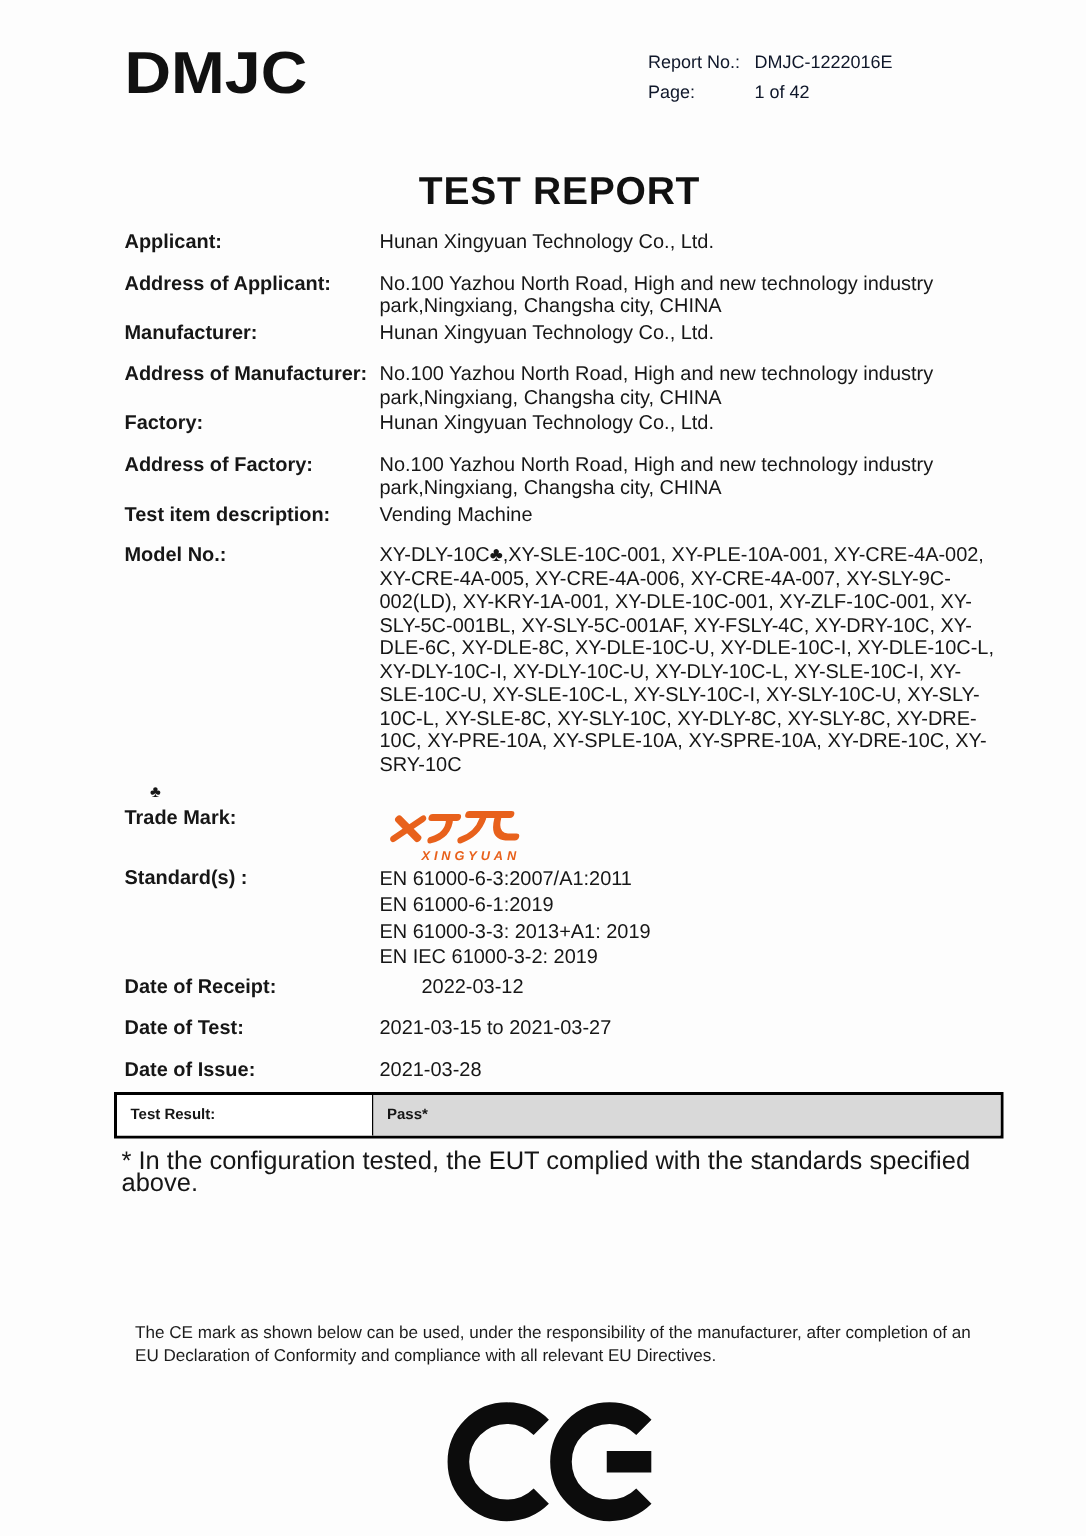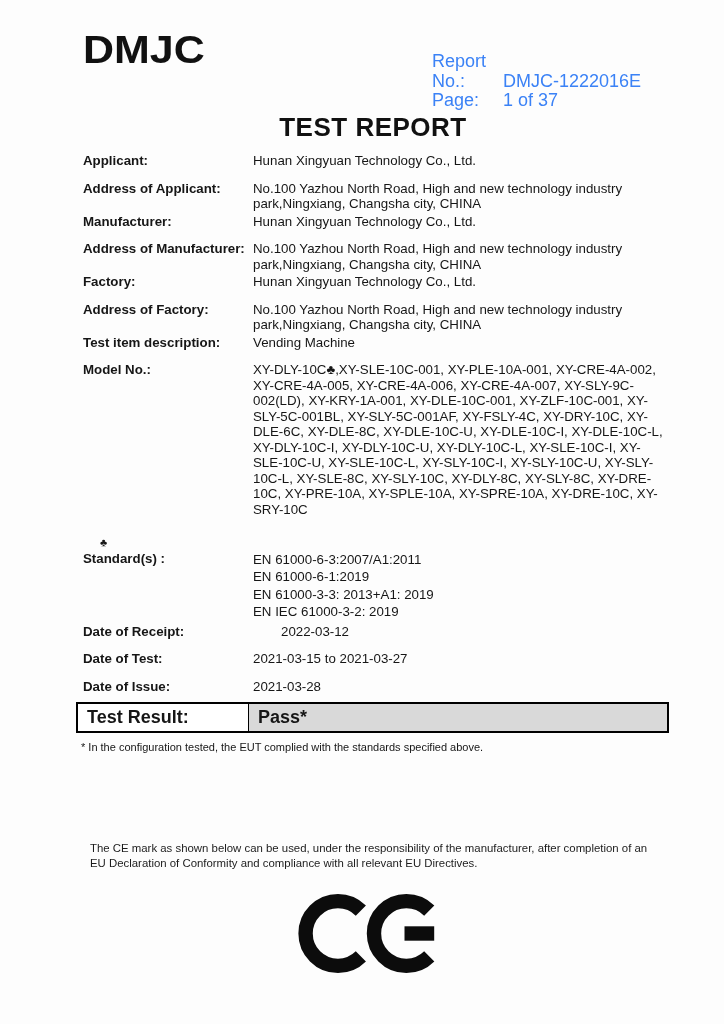--- a/index.html
+++ b/index.html
@@ -15,71 +15,71 @@
     color:var(--ink);
   }
   .page{position:relative;width:724px;height:1024px;overflow:hidden;}
 
   
   .hdr{position:absolute;top:28px;left:83px;right:55px;height:60px;}
   .logo{
     font-weight:bold;font-size:43px;line-height:46px;letter-spacing:0px;
     transform:scaleY(0.92);transform-origin:left top;color:#111;
   }
-  .report-info{position:absolute;left:349px;top:4px;font-size:18px;line-height:19.5px;color:#3b82f6;margin-top:20px;}
+  .report-info{position:absolute;left:349px;top:4px;font-size:12px;line-height:19.5px;color:#0f172a;}
   .ri-label{display:inline-block;width:71px;}
 
   
   .content{position:absolute;top:112px;left:83px;width:580px;}
   h1{margin:0;font-size:26px;line-height:31px;font-weight:bold;text-align:center;letter-spacing:0.5px;color:#111;}
 
   
   .rows{margin-top:10px;}
   .row{display:flex;font-size:13.3px;line-height:15.5px;margin-bottom:12px;}
   .row .label{width:170px;flex:none;font-weight:bold;padding-right:6px;box-sizing:border-box;}
   .row .value{flex:1;}
   .row.addr{margin-bottom:2px;}
-  .row.model{margin-bottom:18px;}
+  .row.model{margin-bottom:4px;}
   .row.note{margin-bottom:0;}
   .row.note .label{font-weight:bold;padding-left:17px;font-size:11px;}
   .row.block{margin-bottom:0;}
   .row.standards .value div{line-height:17.5px;}
   .row.issue{margin-bottom:8px;}
 
   
   .tm-box{height:40px;display:flex;align-items:flex-start;}
 
   
   .result-table{
     display:flex;width:593px;margin-left:-7px;margin-bottom:7px;
     border:2px solid #000;box-sizing:border-box;background:#fff;
   }
-  .result-table .cell{padding:6px 9px;font-weight:bold;font-size:18px;line-height:15px;box-sizing:border-box;}
+  .result-table .cell{padding:6px 9px;font-weight:bold;font-size:10px;line-height:15px;box-sizing:border-box;}
   .result-table .cell.l{width:171px;flex:none;border-right:1.6px solid #000;background:#fff;}
   .result-table .cell.r{flex:1;background:var(--result-fill);}
 
-  .footnote{font-size:11px;line-height:15px;margin-left:-2px;}
+  .footnote{font-size:17px;line-height:15px;margin-left:-2px;}
 
   
   .ce-note{margin-top:86px;padding-left:7px;width:568px;font-size:11.4px;line-height:15px;color:#1c1c1c;}
   .ce-wrap{margin-top:22px;text-align:center;}
 </style>
 </head>
 <body>
 
 <div class="page">
 
   <div class="hdr">
     <div class="logo">DMJC</div>
     <div class="report-info">
       <div>
         <span class="ri-label">Report No.:</span><span class="ri-value">DMJC-1222016E</span>
       </div>
       <div>
-        <span class="ri-label">Page:</span><span class="ri-value">1 of 37</span>
+        <span class="ri-label">Page:</span><span class="ri-value">1 of 42</span>
       </div>
     </div>
   </div>
 
   <div class="content">
     <h1>TEST REPORT</h1>
 
     <div class="rows">
 
       <div class="row">
@@ -119,20 +119,39 @@
 
       <div class="row model">
         <div class="label">Model No.:</div>
         <div class="value">XY-DLY-10C♣,XY-SLE-10C-001, XY-PLE-10A-001, XY-CRE-4A-002, XY-CRE-4A-005, XY-CRE-4A-006, XY-CRE-4A-007, XY-SLY-9C-002(LD), XY-KRY-1A-001, XY-DLE-10C-001, XY-ZLF-10C-001, XY-SLY-5C-001BL, XY-SLY-5C-001AF, XY-FSLY-4C, XY-DRY-10C, XY-DLE-6C, XY-DLE-8C, XY-DLE-10C-U, XY-DLE-10C-I, XY-DLE-10C-L, XY-DLY-10C-I, XY-DLY-10C-U, XY-DLY-10C-L, XY-SLE-10C-I, XY-SLE-10C-U, XY-SLE-10C-L, XY-SLY-10C-I, XY-SLY-10C-U, XY-SLY-10C-L, XY-SLE-8C,  XY-SLY-10C, XY-DLY-8C, XY-SLY-8C, XY-DRE-10C, XY-PRE-10A, XY-SPLE-10A, XY-SPRE-10A, XY-DRE-10C, XY-SRY-10C</div>
       </div>
 
       <div class="row note">
         <div class="label">♣</div>
       </div>
 
+      <div class="row block">
+        <div class="label">Trade Mark:</div>
+        <div class="value">
+          <div class="tm-box">
+            <svg width="104" height="40" viewBox="0 0 104 40">
+              <g fill="none" stroke="#E8611C" stroke-width="4.6" stroke-linecap="round" transform="skewX(-14) translate(9,0)">
+                <path d="M6,9 L22,22"></path>
+                <path d="M22,9 L6,22"></path>
+                <path d="M28,8 h17"></path>
+                <path d="M40,9 q2,11 -9,14"></path>
+                <path d="M52,6 h28"></path>
+                <path d="M62,9 q-1,10 -11,14"></path>
+                <path d="M72,9 q0,11 9,12 h6"></path>
+              </g>
+              <text x="28" y="36" fill="#E8611C" font-family="Liberation Sans, sans-serif" font-size="8.5" font-weight="bold" font-style="italic" letter-spacing="2.6">XINGYUAN</text>
+            </svg>
+          </div>
+        </div>
+      </div>
 
       <div class="row standards block">
         <div class="label">Standard(s) :</div>
         <div class="value">
           <div>EN 61000-6-3:2007/A1:2011</div>
           <div>EN 61000-6-1:2019</div>
           <div>EN 61000-3-3: 2013+A1: 2019</div>
           <div>EN IEC 61000-3-2: 2019</div>
         </div>
       </div>

